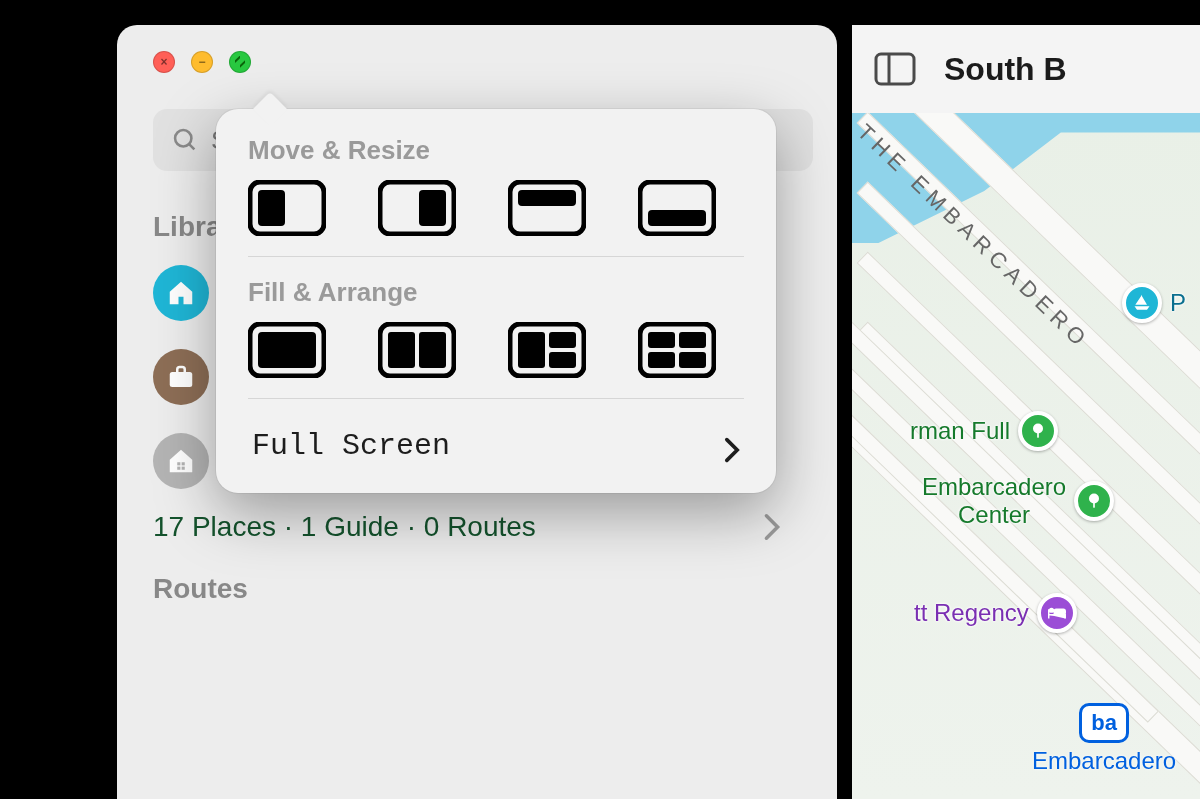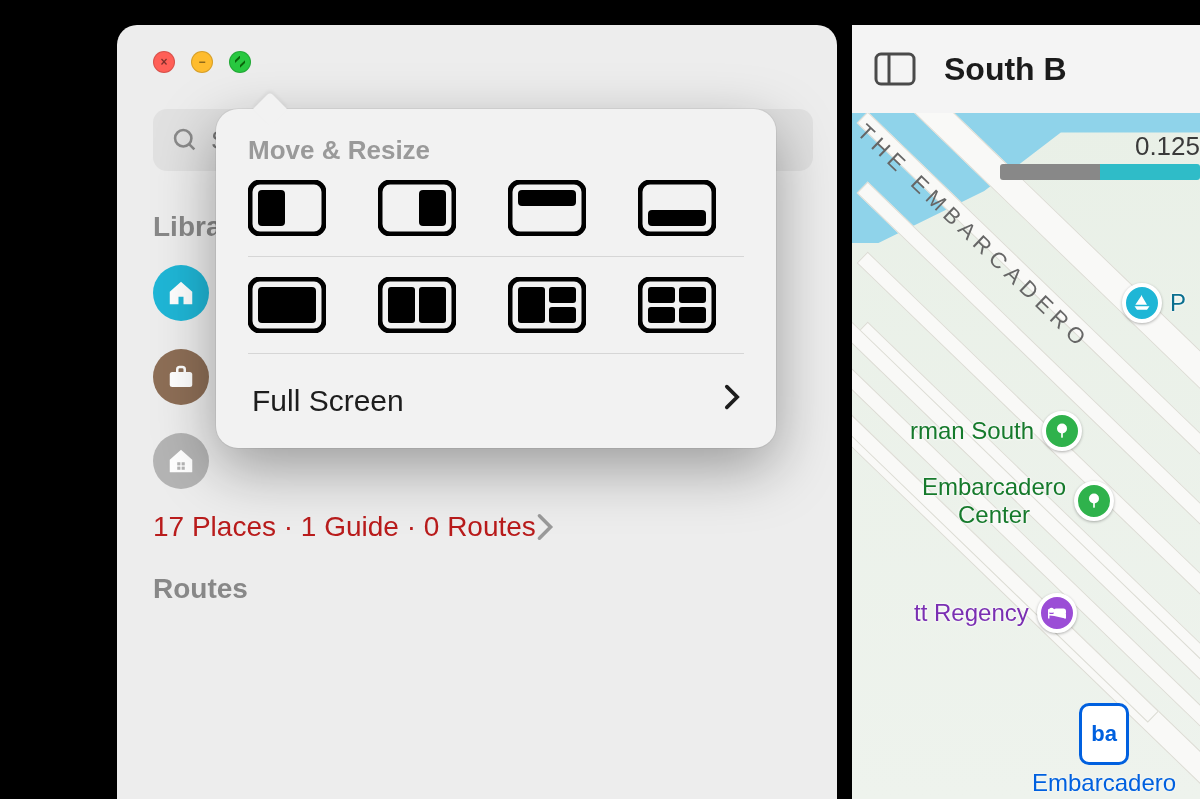--- a/index.html
+++ b/index.html
@@ -78,22 +78,23 @@
     display: flex; align-items: center; justify-content: center;
     color: #fff;
   }
   .pin.teal  { background: #1fb6d6; }
   .pin.brown { background: #8d6e56; }
   .pin.gray  { background: #b4b4b4; }
 
   .summary-row {
     margin-top: 22px;
     display: flex;
-    align-items: center;
-    color: #b91c1c;
+    justify-content: space-between;
+    align-items: center;
+    color: #14532d;
     font-size: 28px;
     padding-right: 20px;
   }
 
   
   .popover {
     position: absolute;
     left: 216px;
     top: 109px;
     width: 560px;
@@ -129,25 +130,26 @@
     cursor: pointer;
   }
   .popover hr {
     border: none;
     border-top: 1px solid #d6d6d6;
     margin: 8px 0 20px 0;
   }
   .fs-row {
     display: flex;
     justify-content: space-between;
-    align-items: flex-start;
+    align-items: flex-end;
     font-size: 30px;
     color: #1d1d1d;
     padding: 10px 4px 18px 4px;
     cursor: pointer;
+    font-family: Liberation Mono, monospace;
   }
 
   
   .toolbar-strip {
     position: absolute;
     left: 852px;
     top: 25px;
     width: 372px;
     height: 88px;
     background: #f4f4f4;
@@ -238,21 +240,21 @@
   .bart {
     position: absolute;
     left: 180px;
     top: 590px;
     display: flex;
     flex-direction: column;
     align-items: center;
     gap: 4px;
   }
   .bart .sq {
-    width: 50px; height: 62px;
+    width: 50px; height: 40px;
     border: 3px solid #0060df;
     border-radius: 10px;
     background: #fff;
     display: flex; align-items: center; justify-content: center;
     font-weight: 700; font-size: 22px; color: #0060df;
   }
   .bart .lbl { color: #0060df; font-size: 24px; text-shadow: 0 0 3px #fff; }
 </style>
 </head>
 <body>
@@ -329,20 +331,21 @@
         <rect x="10" y="10" width="58" height="16" rx="4" fill="#000"></rect>
       </svg>
     <svg class="tile" viewBox="0 0 78 56">
         <rect x="2" y="2" width="74" height="52" rx="10" fill="none" stroke="#000" stroke-width="5"></rect>
         <rect x="10" y="30" width="58" height="16" rx="4" fill="#000"></rect>
       </svg>
   </div>
 
   <hr>
 
+  <div class="section-title">Fill &amp; Arrange</div>
   <div class="tile-row">
     <svg class="tile" viewBox="0 0 78 56">
         <rect x="2" y="2" width="74" height="52" rx="10" fill="none" stroke="#000" stroke-width="5"></rect>
         <rect x="10" y="10" width="58" height="36" rx="4" fill="#000"></rect>
       </svg>
     <svg class="tile" viewBox="0 0 78 56">
         <rect x="2" y="2" width="74" height="52" rx="10" fill="none" stroke="#000" stroke-width="5"></rect>
         <rect x="10" y="10" width="27" height="36" rx="3" fill="#000"></rect>
         <rect x="41" y="10" width="27" height="36" rx="3" fill="#000"></rect>
       </svg>
@@ -387,36 +390,32 @@
   <div class="road" style="left:-60px; top:240px; width:500px; height:16px; transform:rotate(44deg);"></div>
   <div class="road" style="left:-60px; top:310px; width:500px; height:16px; transform:rotate(44deg);"></div>
   <div class="road" style="left:-60px; top:380px; width:500px; height:16px; transform:rotate(44deg);"></div>
   <div class="road" style="left:-120px; top:480px; width:600px; height:24px; transform:rotate(44deg);"></div>
   <div class="road" style="left:20px; top:-40px; width:16px; height:760px; transform:rotate(-46deg);"></div>
   <div class="road" style="left:120px; top:-40px; width:16px; height:860px; transform:rotate(-46deg);"></div>
   <div class="road" style="left:220px; top:-40px; width:16px; height:960px; transform:rotate(-46deg);"></div>
 
   <div class="embarcadero-text">THE EMBARCADERO</div>
 
-  <div class="scale">
-    <span>0.125</span>
-    <div class="bar"></div>
-  </div>
 
   <div class="poi teal" style="left:270px; top:170px;">
     <div class="dot">
         <svg width="20" height="20" viewBox="0 0 24 24" fill="#fff">
           <path d="M12 2 L12 14 L4 14 Z M12 4 L18 14 L12 14 Z M3 16 H21 L18 20 H6 Z"></path>
         </svg>
       </div>
     <span class="lbl" style="color:#0b6f8f">P</span>
   </div>
 
   <div class="poi green" style="left:58px; top:298px;">
-    <span class="lbl">rman South</span>
+    <span class="lbl">rman Full</span>
     <div class="dot">
         <svg width="20" height="20" viewBox="0 0 24 24" fill="#fff">
           <circle cx="12" cy="9" r="6"></circle>
           <rect x="11" y="13" width="2" height="7"></rect>
         </svg>
       </div>
   </div>
 
   <div class="poi green" style="left:70px; top:360px; flex-direction:row-reverse; text-align:right;">
     <div class="dot">

